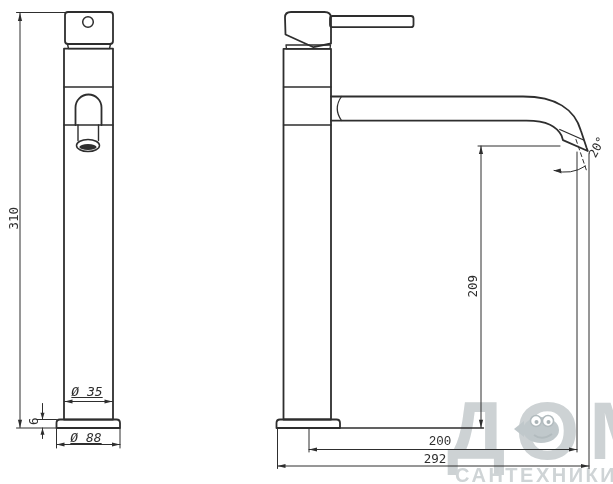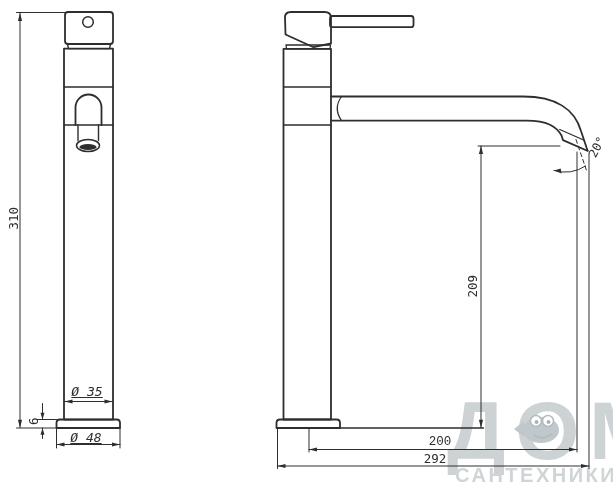--- a/index.html
+++ b/index.html
@@ -148,21 +148,21 @@
       </g>
     </g>
   </svg>
 
   <div class="dim-label rot90" style="left:-6px;top:212px;width:40px;">310</div>
 
   <div class="dim-label dia" style="left:57px;top:385px;width:60px;">Ø 35</div>
 
   <div class="dim-label rot90" style="left:14px;top:415px;width:40px;">6</div>
 
-  <div class="dim-label dia" style="left:56px;top:431px;width:60px;">Ø 48</div>
+  <div class="dim-label dia" style="left:56px;top:431px;width:60px;">Ø 88</div>
 
   <div class="dim-label rot90" style="left:453px;top:280px;width:40px;">209</div>
 
   <div class="dim-label rot20" style="left:578px;top:141px;width:38px;">20°</div>
 
   <div class="dim-label" style="left:410px;top:436px;width:60px;font-family:Liberation Mono, monospace;">200</div>
 
   <div class="dim-label" style="left:405px;top:453px;width:60px;">292</div>
 
 </div>

